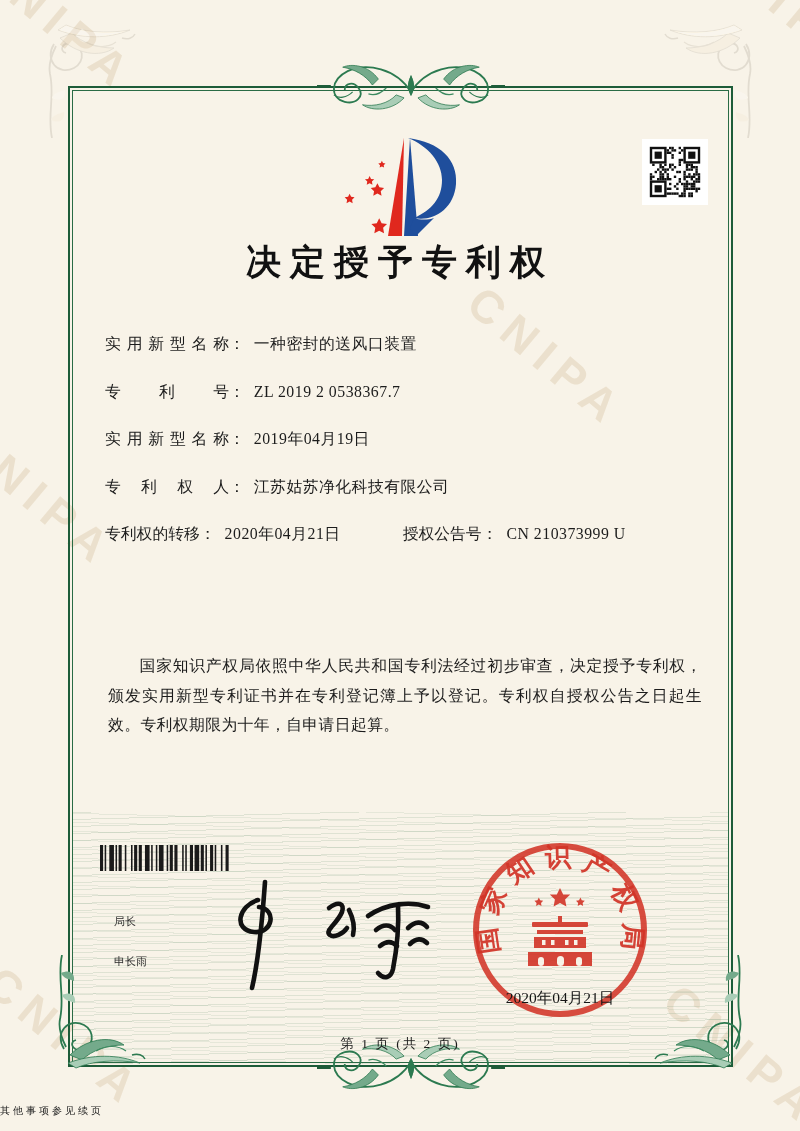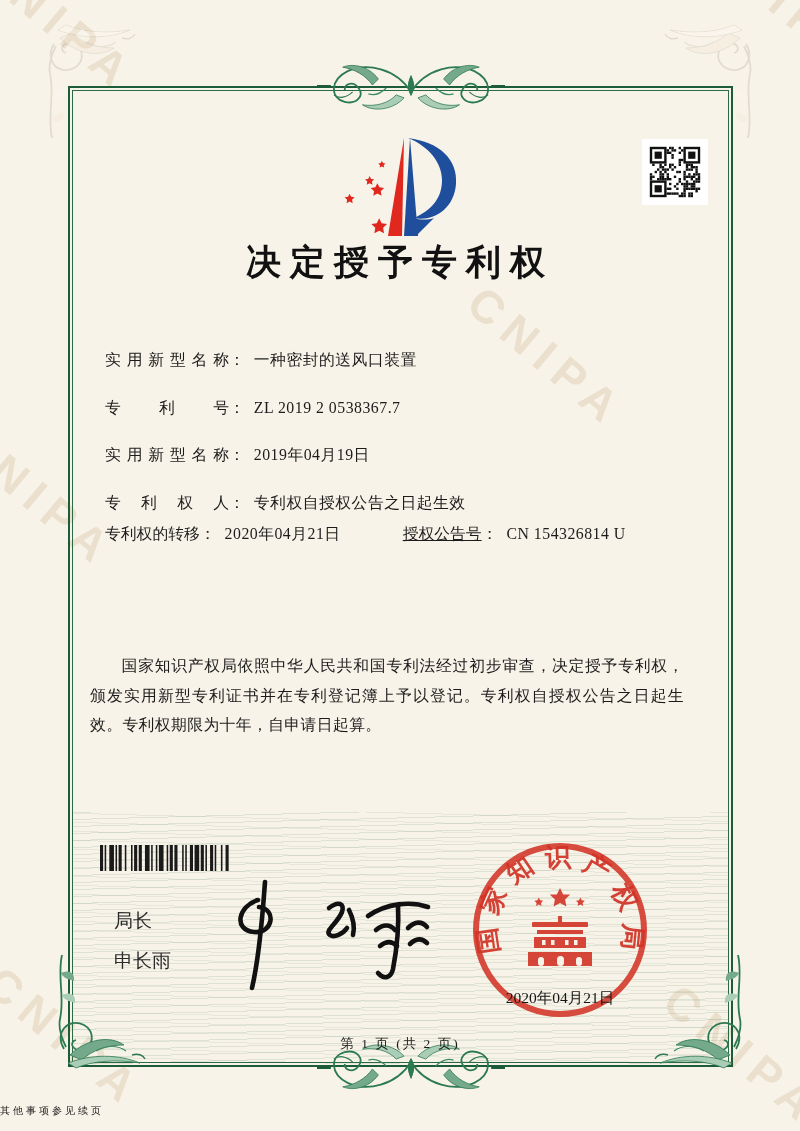--- a/index.html
+++ b/index.html
@@ -56,38 +56,38 @@
   .logo{position:absolute;left:336px;top:136px;width:130px;height:102px;}
   .title{
     position:absolute;left:0;top:239px;width:100%;text-align:center;
     font-size:35px;font-weight:bold;letter-spacing:9px;color:#111;
   }
   
   .fields{position:absolute;left:105px;top:334px;width:600px;font-size:15.8px;}
   .frow{height:47.6px;white-space:nowrap;}
   .flabel{
     display:inline-block;width:124px;vertical-align:bottom;
-    text-align:justify;text-align-last:justify;margin-top:16px;
+    text-align:justify;text-align-last:justify;
   }
   .fcolon{display:inline-block;margin-right:9px;}
   .fvalue{letter-spacing:.5px;}
-  .fpair2{margin-left:62px;text-decoration:underline;}
+  .fpair2{margin-left:62px;}
   
   .body-text{
-    position:absolute;left:90px;top:651px;width:594px;
+    position:absolute;left:108px;top:651px;width:594px;
     font-size:15.8px;line-height:29.6px;text-align:justify;letter-spacing:.4px;
   }
   .body-text p{margin:0;text-indent:2em;}
   
   .barcode{position:absolute;left:100px;top:845px;width:245px;height:26px;}
   
   .director{
     position:absolute;left:114px;top:901px;
     font-family:"Liberation Sans","DejaVu Sans",sans-serif;
-    font-size:19px;color:#2a2a2a;line-height:40px;
+    font-size:11px;color:#2a2a2a;line-height:40px;
   }
   .signature{position:absolute;left:212px;top:876px;width:232px;height:118px;}
   
   .seal{position:absolute;left:470px;top:840px;width:180px;height:180px;}
   
   .page-num{position:absolute;left:0;top:1035px;width:100%;text-align:center;font-size:13.5px;letter-spacing:2px;}
   .cont-note{position:absolute;left:0;top:1104px;width:100%;font-size:10px;letter-spacing:3px;}
 </style>
 </head>
 <body>
@@ -312,24 +312,24 @@
     <div class="frow">
       <span class="flabel">实用新型名称</span><span class="fcolon">：</span><span class="fvalue">一种密封的送风口装置</span>
     </div>
     <div class="frow">
       <span class="flabel">专利号</span><span class="fcolon">：</span><span class="fvalue">ZL 2019 2 0538367.7</span>
     </div>
     <div class="frow">
       <span class="flabel">实用新型名称</span><span class="fcolon">：</span><span class="fvalue">2019年04月19日</span>
     </div>
     <div class="frow">
-      <span class="flabel">专利权人</span><span class="fcolon">：</span><span class="fvalue">专利权自授权公告之日起生效</span>
+      <span class="flabel">专利权人</span><span class="fcolon">：</span><span class="fvalue">江苏姑苏净化科技有限公司</span>
     </div>
     <div class="frow">
-      <span>专利权的转移</span><span class="fcolon">：</span><span class="fvalue">2020年04月21日</span><span class="fpair2">授权公告号</span><span class="fcolon">：</span><span class="fvalue">CN 154326814 U</span>
+      <span>专利权的转移</span><span class="fcolon">：</span><span class="fvalue">2020年04月21日</span><span class="fpair2">授权公告号</span><span class="fcolon">：</span><span class="fvalue">CN 210373999 U</span>
     </div>
   </div>
 
   <div class="body-text">
     <p>国家知识产权局依照中华人民共和国专利法经过初步审查，决定授予专利权，颁发实用新型专利证书并在专利登记簿上予以登记。专利权自授权公告之日起生效。专利权期限为十年，自申请日起算。</p>
   </div>
 
   <svg class="barcode" viewBox="0 0 245 26" preserveAspectRatio="none" id="barcode-svg">
       <rect x="0.00" y="0" width="3.10" height="26" fill="#1a1a1a"></rect>
       <rect x="4.65" y="0" width="1.55" height="26" fill="#1a1a1a"></rect>

